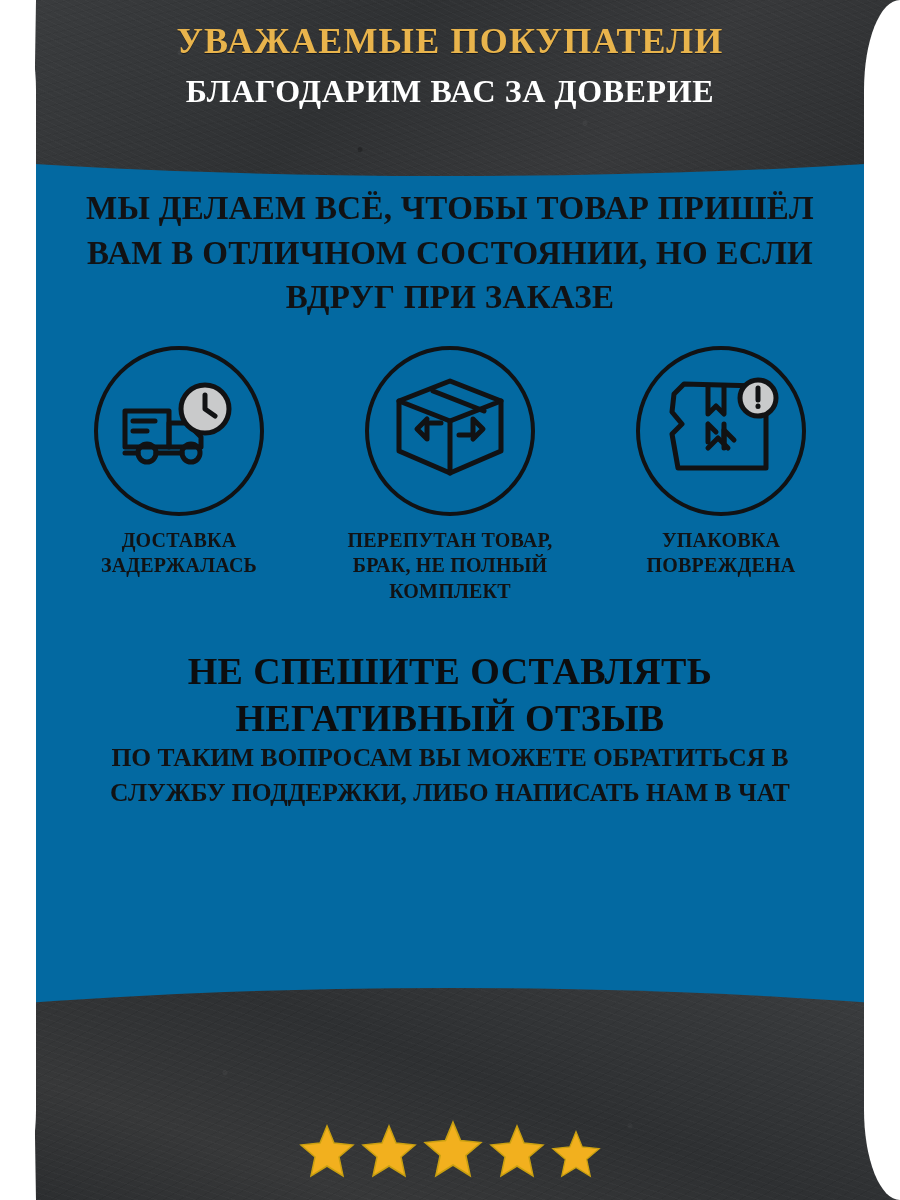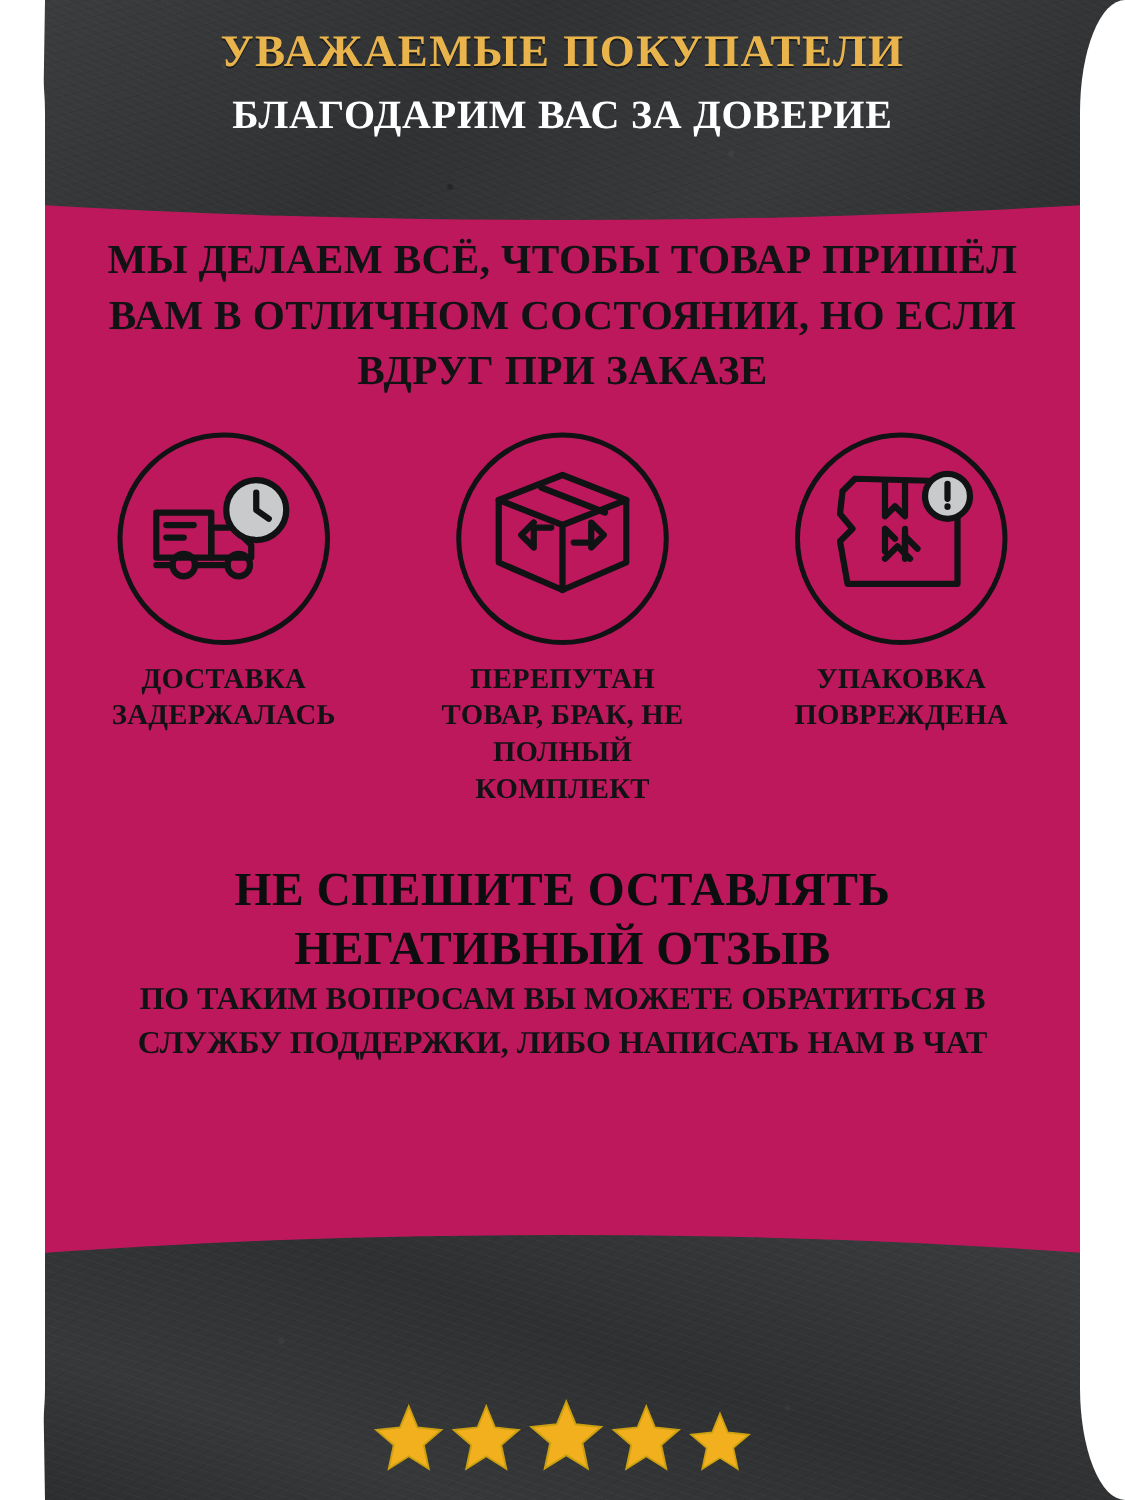--- a/index.html
+++ b/index.html
@@ -5,21 +5,21 @@
   * { box-sizing: border-box; margin: 0; padding: 0; }
   html, body {
     width: 900px; height: 1200px;
     font-family: "Liberation Serif", serif;
     background: #ffffff;
     overflow: hidden;
   }
   .page {
     position: relative;
     width: 900px; height: 1200px;
-    background: #be185d;
+    background: #0369a1;
     overflow: hidden;
   }
 
   
   .top-band {
     position: absolute;
     top: 0; left: 0;
     width: 900px; height: 176px;
     background:
       radial-gradient(circle at 20% 30%, rgba(255,255,255,0.045) 0 2px, transparent 3px),
@@ -106,21 +106,21 @@
     border: 4px solid #111214;
     border-radius: 50%;
     display: flex;
     align-items: center;
     justify-content: center;
     background: transparent;
   }
   .caption {
     margin-top: 12px;
     color: #111214;
-    font-size: 23px;
+    font-size: 20px;
     font-weight: bold;
     line-height: 1.28;
     letter-spacing: 0.2px;
   }
 
   
   .headline {
     margin-top: 44px;
     color: #0c0d0f;
     font-size: 38px;

